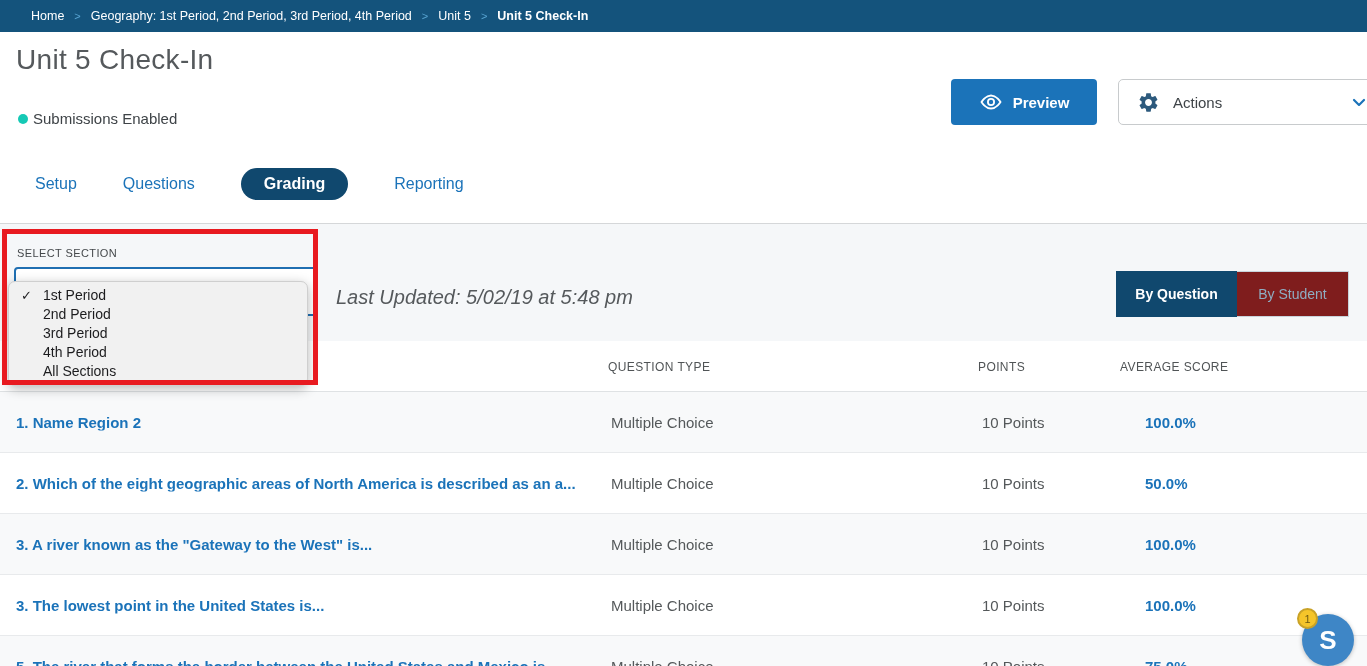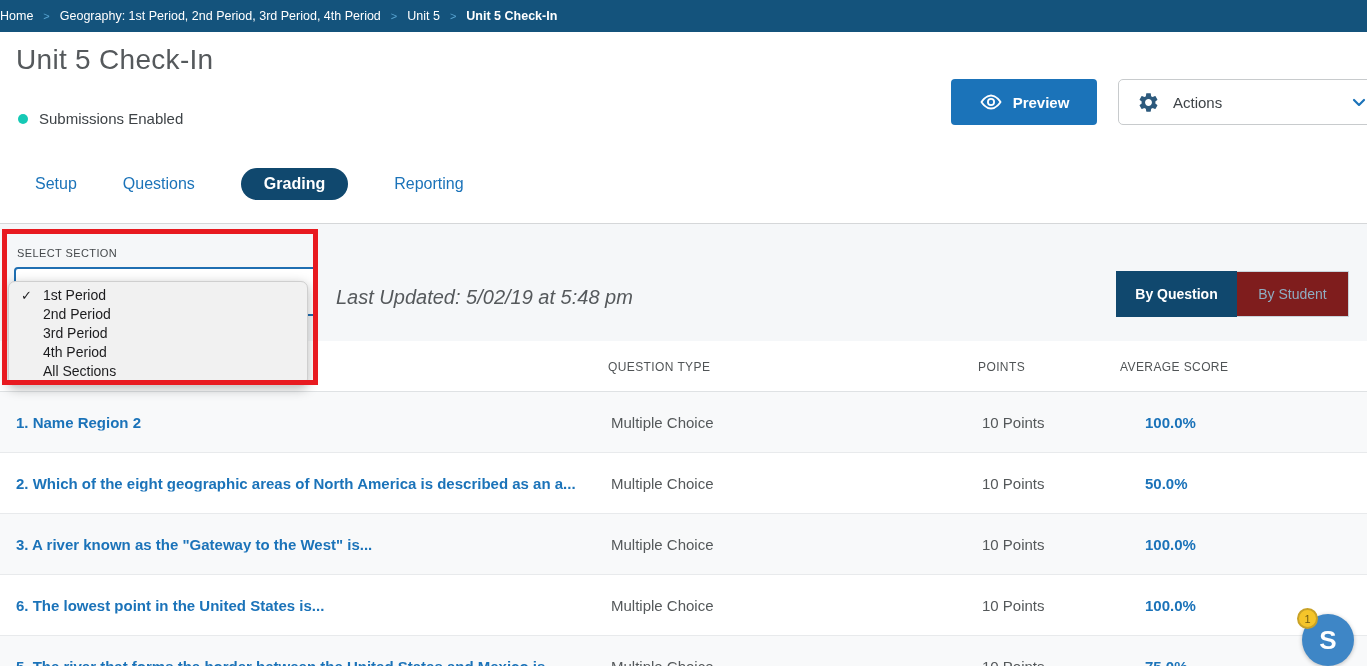--- a/index.html
+++ b/index.html
@@ -7,28 +7,28 @@
     --red:#e81a20; --yellow:#f5c52a; --widget-blue:#3e86c6;
     --text-gray:#54585a; --band:#f5f7f9;
   }
   *{margin:0;padding:0;box-sizing:border-box;}
   html,body{width:1367px;height:666px;overflow:hidden;background:#fff;
     font-family:"Liberation Sans","DejaVu Sans",sans-serif;}
   .screen{position:relative;width:1367px;height:666px;overflow:hidden;background:#fff;}
 
   
   .topbar{position:absolute;top:0;left:0;width:1367px;height:32px;background:var(--topbar);
-    display:flex;align-items:center;padding-left:0;font-size:12.5px;color:#fff;}
+    display:flex;align-items:center;padding-left:31px;font-size:12.5px;color:#fff;}
   .crumb{cursor:pointer;white-space:nowrap;}
   .crumb.last{font-weight:bold;}
   .crumb-sep{color:#57a3d1;margin:0 10px;font-size:11px;}
 
   
   .page-title{position:absolute;left:16px;top:44px;font-size:28px;font-weight:400;color:#55595c;letter-spacing:.3px;}
-  .status{position:absolute;left:18px;top:110px;display:flex;align-items:center;gap:11px;}
+  .status{position:absolute;left:18px;top:110px;display:flex;align-items:center;gap:5px;}
   .status-dot{width:10px;height:10px;border-radius:50%;background:var(--teal);}
   .status-label{font-size:15px;color:#3e4347;}
 
   .preview-btn{position:absolute;left:951px;top:79px;width:146px;height:46px;background:var(--accent);
     border:none;border-radius:4px;display:flex;align-items:center;justify-content:center;gap:10px;
     color:#fff;font-size:15px;font-weight:bold;cursor:pointer;font-family:inherit;}
   .actions-btn{position:absolute;left:1118px;top:79px;width:268px;height:46px;background:#fff;
     border:1px solid #c8cbcd;border-radius:5px;display:flex;align-items:center;
     padding:0 16px 0 18px;cursor:pointer;}
   .actions-label{font-size:15px;color:#3e4347;margin-left:13px;flex:1;text-align:left;}
@@ -179,21 +179,21 @@
         <span class="cell p">10 Points</span>
         <span class="cell s">50.0%</span>
       </div>
       <div class="row alt">
         <span class="cell q">3. A river known as the "Gateway to the West" is...</span>
         <span class="cell t">Multiple Choice</span>
         <span class="cell p">10 Points</span>
         <span class="cell s">100.0%</span>
       </div>
       <div class="row">
-        <span class="cell q">6. The lowest point in the United States is...</span>
+        <span class="cell q">3. The lowest point in the United States is...</span>
         <span class="cell t">Multiple Choice</span>
         <span class="cell p">10 Points</span>
         <span class="cell s">100.0%</span>
       </div>
       <div class="row alt">
         <span class="cell q">5. The river that forms the border between the United States and Mexico is...</span>
         <span class="cell t">Multiple Choice</span>
         <span class="cell p">10 Points</span>
         <span class="cell s">75.0%</span>
       </div>

